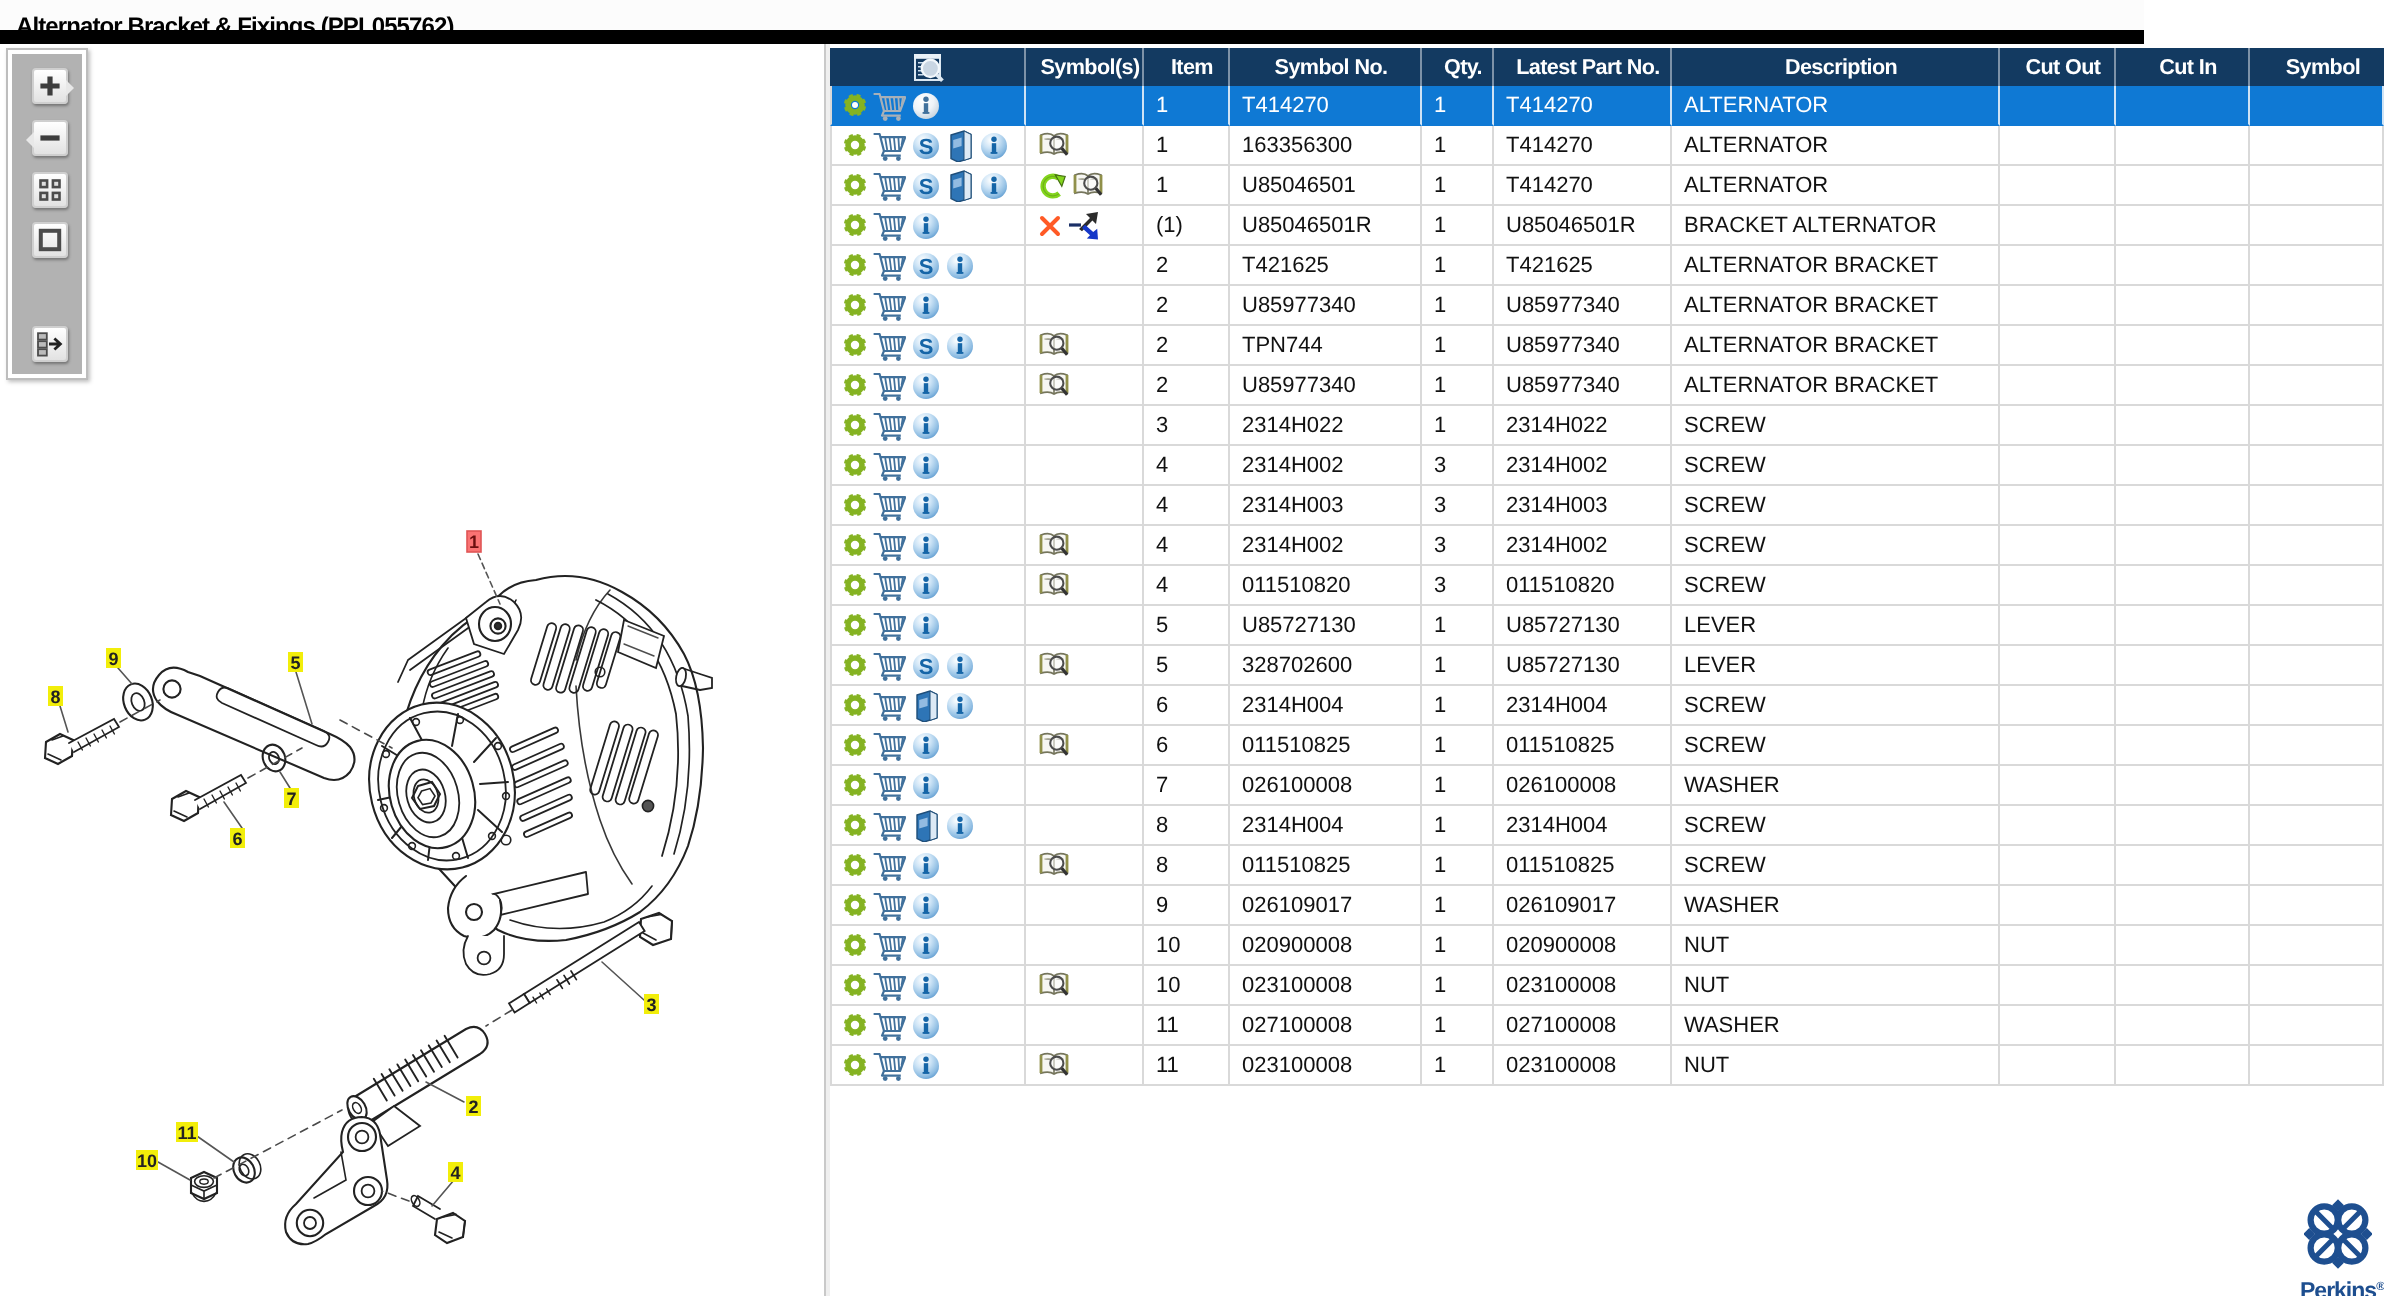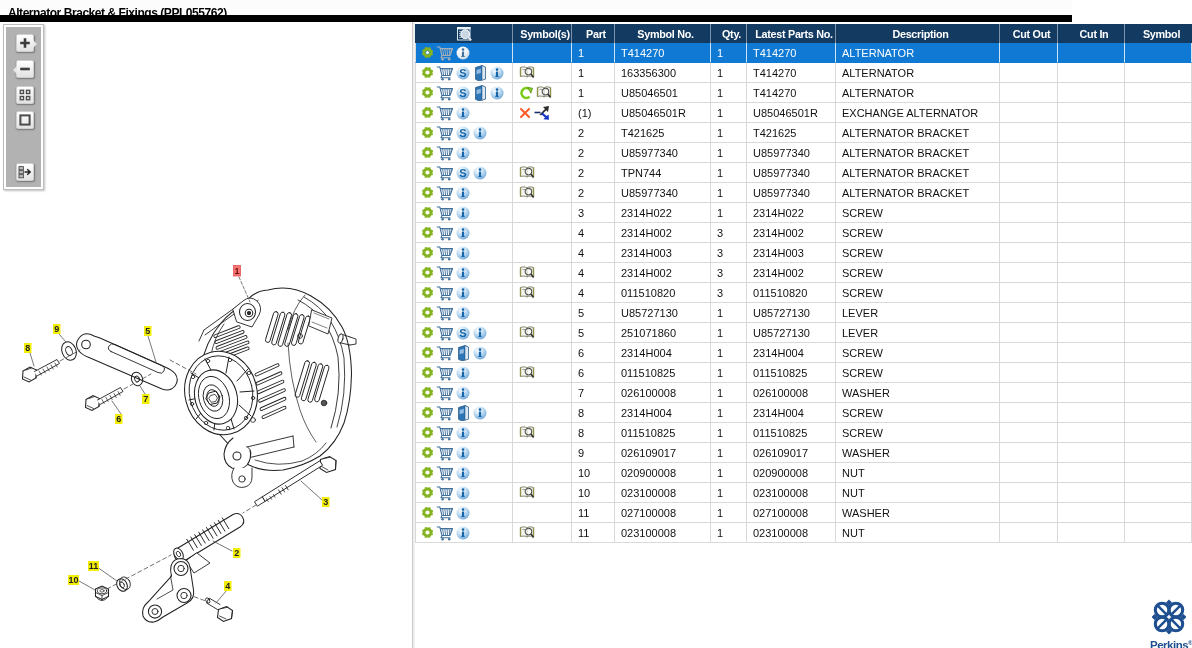--- a/index.html
+++ b/index.html
@@ -416,24 +416,24 @@
         <col style="width:58px">
         <col style="width:67px">
         <col style="width:67px">
       </colgroup>
 <tbody>
         <tr>
           <th class="c0" style="text-align:center;padding:0"><svg width="16" height="16" style="vertical-align:middle">
               <use href="#hdrdoc"></use>
             </svg></th>
           <th>Symbol(s)</th>
-          <th>Part</th>
+          <th>Item</th>
           <th>Symbol No.</th>
           <th>Qty.</th>
-          <th>Latest Parts No.</th>
+          <th>Latest Part No.</th>
           <th>Description</th>
           <th>Cut Out</th>
           <th>Cut In</th>
           <th style="border-right:none">Symbol</th>
         </tr>
 <tr class="sel">
           <td class="c0"><svg class="ic" width="11" height="11">
               <use href="#gear"></use>
             </svg><svg class="ic" width="17" height="17">
               <use href="#cartg"></use>
@@ -510,21 +510,21 @@
             </svg></td>
           <td class="c1"><svg class="ic" width="12" height="12">
               <use href="#redx"></use>
             </svg><svg class="ic" width="16" height="15">
               <use href="#split"></use>
             </svg></td>
           <td>(1)</td>
           <td>U85046501R</td>
           <td>1</td>
           <td>U85046501R</td>
-          <td>EXCHANGE ALTERNATOR</td>
+          <td>BRACKET ALTERNATOR</td>
           <td></td>
           <td></td>
           <td></td>
         </tr>
 <tr>
           <td class="c0"><svg class="ic" width="11" height="11">
               <use href="#gear"></use>
             </svg><svg class="ic" width="17" height="17">
               <use href="#cart"></use>
             </svg><svg class="ic" width="14" height="14">
@@ -721,21 +721,21 @@
               <use href="#cart"></use>
             </svg><svg class="ic" width="14" height="14">
               <use href="#sic"></use>
             </svg><svg class="ic" width="14" height="14">
               <use href="#info"></use>
             </svg></td>
           <td class="c1"><svg class="ic" width="17" height="15">
               <use href="#bookmag"></use>
             </svg></td>
           <td>5</td>
-          <td>251071860</td>
+          <td>328702600</td>
           <td>1</td>
           <td>U85727130</td>
           <td>LEVER</td>
           <td></td>
           <td></td>
           <td></td>
         </tr>
 <tr>
           <td class="c0"><svg class="ic" width="11" height="11">
               <use href="#gear"></use>

